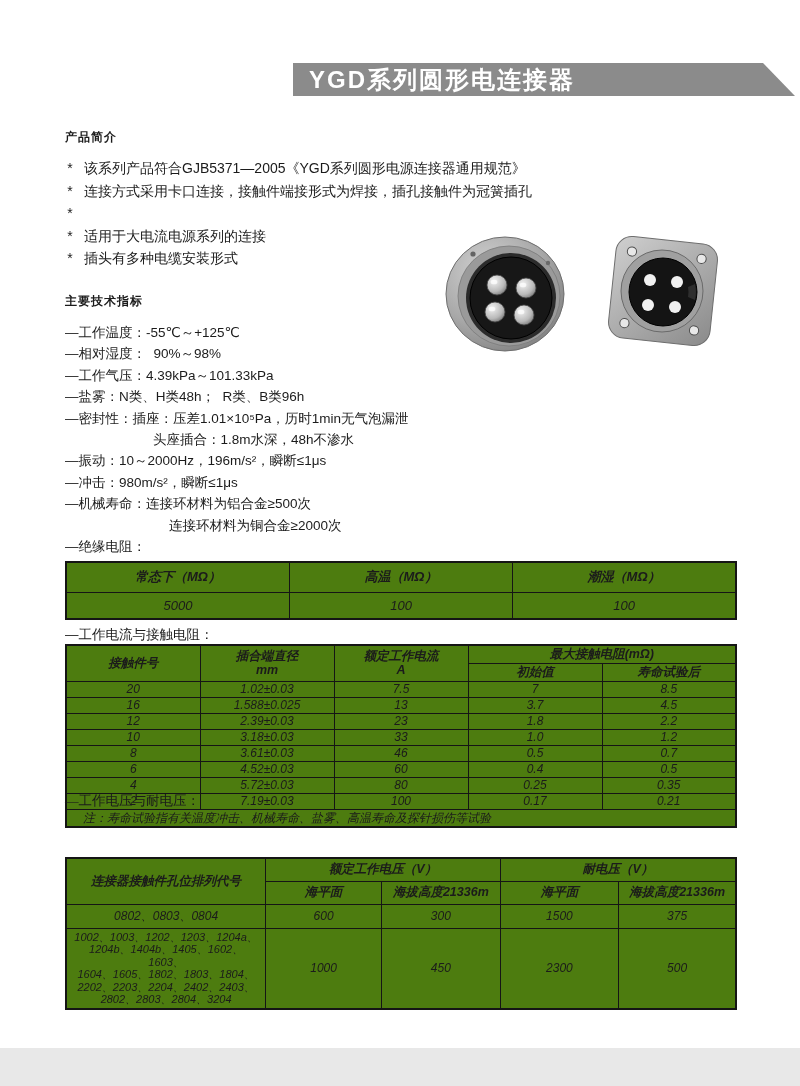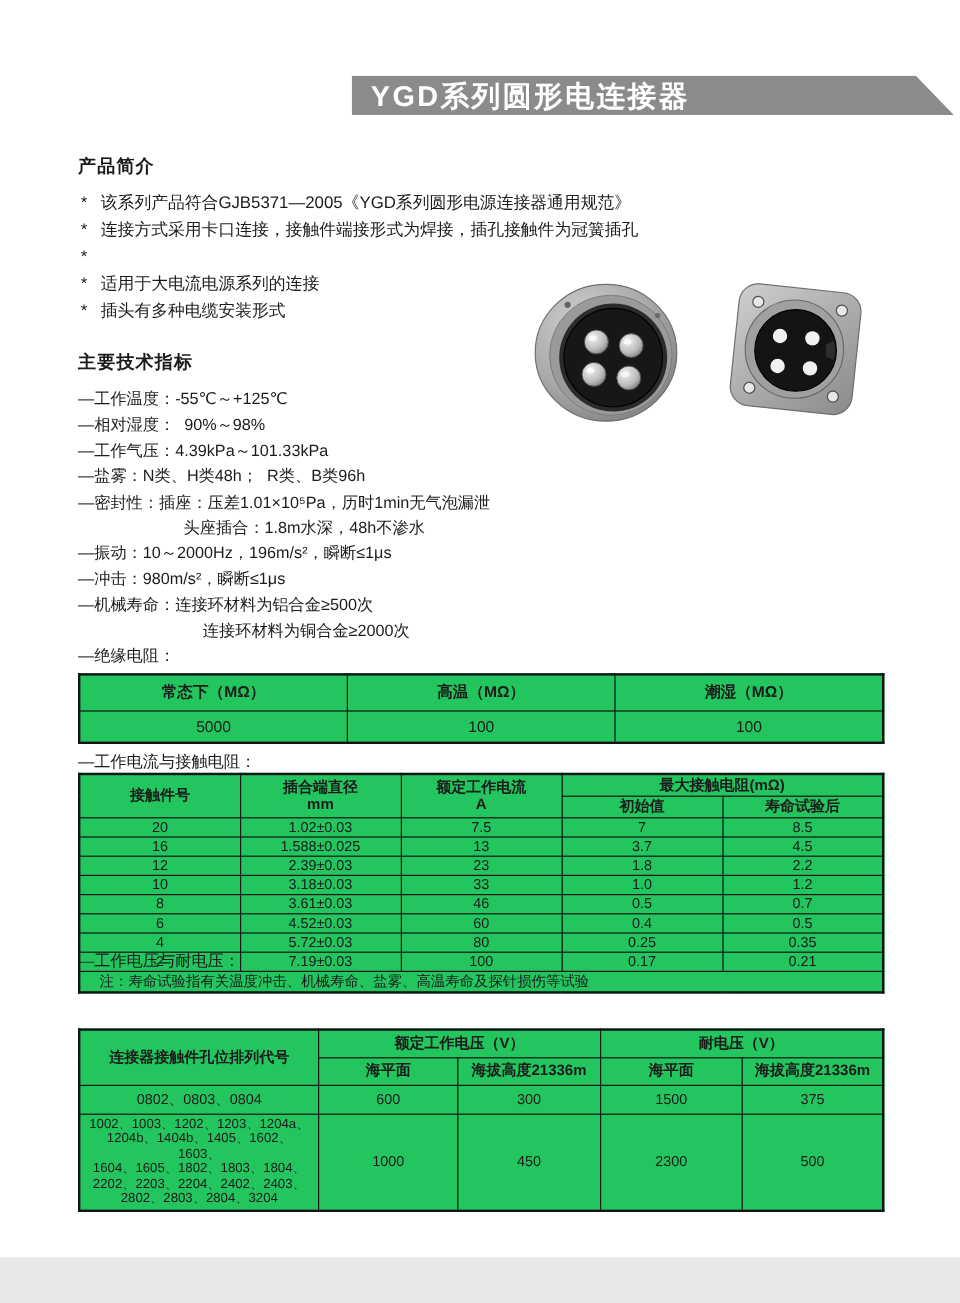--- a/index.html
+++ b/index.html
@@ -8,36 +8,36 @@
     font-family:"Liberation Sans","DejaVu Sans",sans-serif;color:#1b1b1b;overflow:hidden;padding-left:10px;
   }
   
   .banner{
     position:absolute;left:293px;top:63px;width:502px;height:33px;background:#8b8b8b;
     clip-path:polygon(0 0,calc(100% - 32px) 0,100% 100%,0 100%);
     display:flex;align-items:center;padding-left:16px;box-sizing:border-box;
   }
   .banner .t{color:#ffffff;font-weight:bold;font-size:24px;letter-spacing:2px;white-space:nowrap;}
   
-  .h1{position:absolute;left:65px;font-size:15px;font-weight:bold;letter-spacing:1px;}
+  .h1{position:absolute;left:65px;font-size:12px;font-weight:bold;letter-spacing:1px;}
   .h-intro{top:129px;}
   .h-specs{top:293px;}
   
   .bullets{position:absolute;left:65px;top:157px;width:660px;}
   .bullet{display:flex;gap:9px;line-height:22.5px;font-size:14px;}
   .bullet .mk{width:10px;text-align:center;}
   
   .photos{position:absolute;left:443px;top:228px;width:300px;height:134px;}
   
   .speclines{position:absolute;left:65px;top:322px;width:620px;font-size:13.5px;}
   .specline{line-height:21.4px;white-space:pre;}
   .ind1{padding-left:88px;}
   .ind2{padding-left:104px;}
   
-  table{border-collapse:collapse;table-layout:fixed;background:#22c55e;}
+  table{border-collapse:collapse;table-layout:fixed;background:#4d7c0f;font-style:italic;}
   th,td{border:1px solid #151515;text-align:center;vertical-align:middle;padding:0 2px;box-sizing:border-box;}
   table{border:2px solid #151515;}
   th{font-weight:bold;}
   
   .tbl1{position:absolute;left:65px;top:561px;width:672px;font-size:13px;}
   .tbl1 th{height:30px;}
   .tbl1 td{height:27px;font-weight:normal;}
   
   .seclabel{position:absolute;left:65px;font-size:13.5px;}
   .lab-current{top:626px;}

